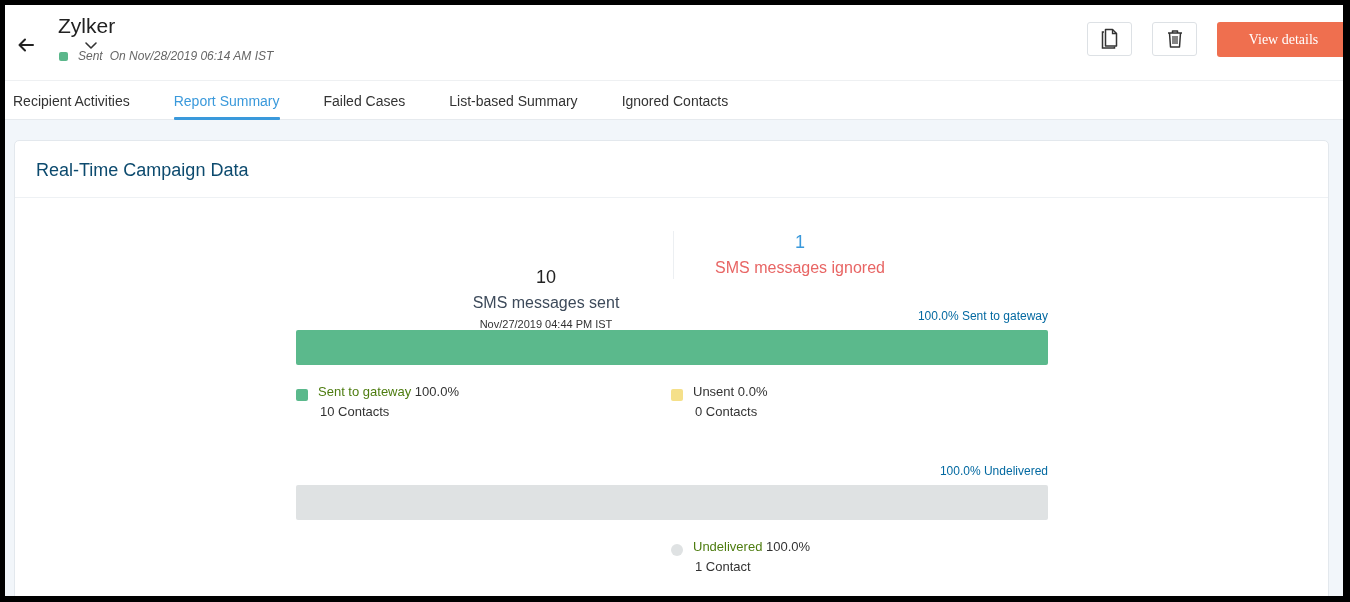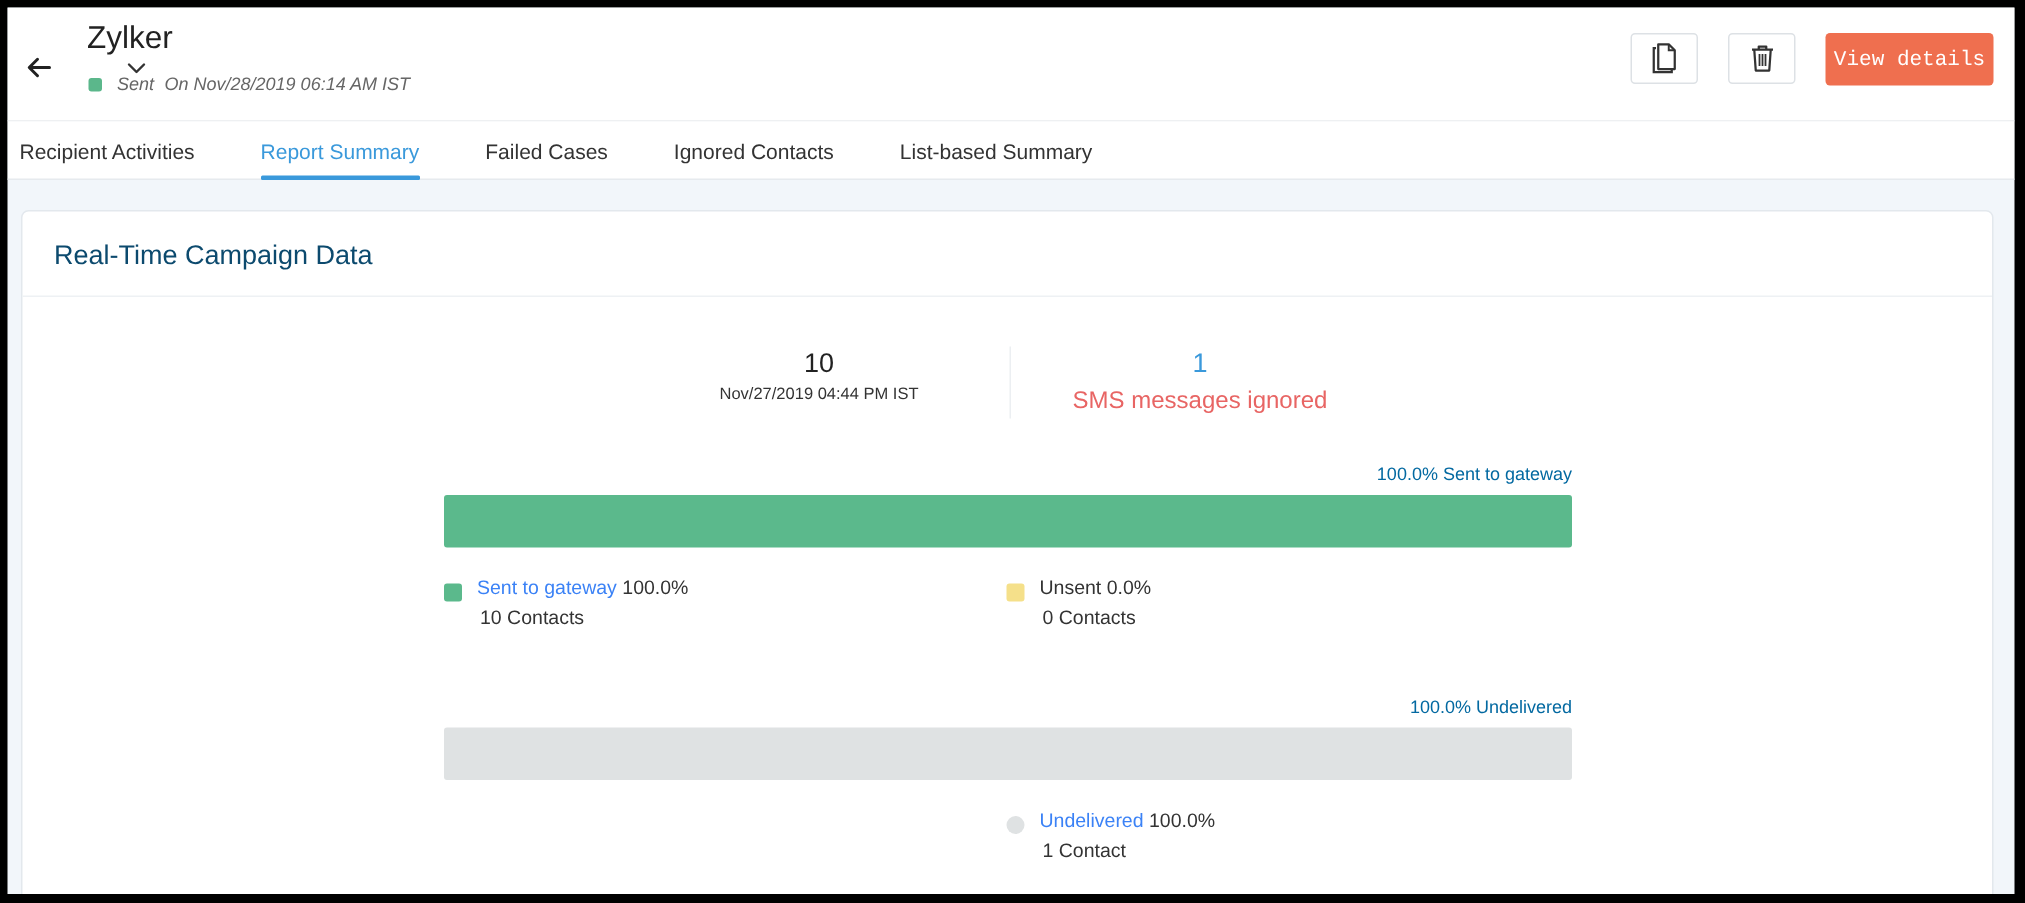--- a/index.html
+++ b/index.html
@@ -23,22 +23,22 @@
   .status {
     position: absolute; left: 54px; top: 44px; font-size: 12px; color: #666; display: flex; align-items: center; font-style: italic;
   }
   .status .dot { width: 9px; height: 9px; background: #5bb78b; border-radius: 2px; margin-right: 10px; }
   .status .sent { margin-right: 7px; }
   .icon-btn {
     position: absolute; top: 17px; width: 45px; height: 34px; border: 1px solid #dde1e5; border-radius: 3px;
     background: #fff; display: flex; align-items: center; justify-content: center; cursor: pointer;
   }
   .view-btn {
-    position: absolute; left: 1212px; top: 17px; width: 112px; height: 35px; background: #ef6f4f;
-    color: #fff; border-radius: 3px; border: none; font-size: 14px; font-family: Liberation Mono, monospace;
+    position: absolute; left: 1212px; top: 17px; width: 133px; height: 35px; background: #ef6f4f;
+    color: #fff; border-radius: 3px; border: none; font-size: 14px; font-family: Liberation Serif, serif;
     display: flex; align-items: center; justify-content: center; cursor: pointer;
   }
   .tabs {
     position: absolute; left: 0; top: 76px; width: 100%; height: 39px; background: #fff;
     border-bottom: 1px solid #e6eaee; display: flex;
   }
   .tab {
     position: relative; height: 39px; line-height: 40px; font-size: 14px; color: #333; cursor: pointer;
     margin-right: 44px; white-space: nowrap;
   }
@@ -52,36 +52,36 @@
     border: 1px solid #e3e8ed; border-radius: 5px;
   }
   .card-head {
     height: 57px; border-bottom: 1px solid #eef1f4; padding-left: 21px; line-height: 58px; font-size: 18px; color: #0c4a6e;
   }
   .stat { position: absolute; text-align: center; }
   .stat .num { font-size: 18px; line-height: 22px; }
   .stat .lbl { font-size: 16px; line-height: 22px; margin-top: 4px; }
   .stat .ts { font-size: 11px; color: #333; margin-top: 4px; }
   .stat-sent { left: 440px; width: 182px; }
-  .stat-sent .num { color: #222; }
+  .stat-sent .num { color: #222; margin-top: 35px; }
   .stat-sent .lbl { color: #3d4a5a; }
   .stat-ign { left: 680px; width: 210px; }
   .stat-ign .num { color: #3a99db; }
   .stat-ign .lbl { color: #e86564; }
   .vdiv { position: absolute; left: 658px; top: 90px; width: 1px; height: 48px; background: #eceff2; }
   .bar-block { position: absolute; left: 281px; width: 752px; }
   .bar-cap { text-align: right; font-size: 12px; color: #0369a1; height: 16px; }
   .bar { height: 35px; margin-top: 5px; border-radius: 2px; }
   .legend { position: relative; height: 44px; margin-top: 19px; }
   .leg { position: absolute; top: 0; font-size: 13px; color: #333; }
   .leg .sw { position: absolute; left: 0; top: 5px; width: 12px; height: 12px; border-radius: 2px; }
   .leg .sw.circle { border-radius: 50%; }
   .leg .l1 { margin-left: 22px; line-height: 16px; }
   .leg .l2 { margin-left: 24px; line-height: 16px; margin-top: 4px; }
-  .leg .link { color: #3b82f6; cursor: pointer; }
+  .leg .link { color: #4d7c0f; cursor: pointer; }
 </style>
 </head>
 <body>
 
 <div class="frame">
   <div class="header">
     <div class="back">
       <svg width="20" height="20" viewBox="0 0 20 20">
           <path d="M17 10H4M9 4.5L3.5 10 9 15.5" fill="none" stroke="#222" stroke-width="2" stroke-linecap="round" stroke-linejoin="round"></path>
         </svg>
@@ -110,29 +110,30 @@
           <path d="M7 7v8M9 7v8M11 7v8" stroke="#333" stroke-width="1.2"></path>
         </svg>
     </div>
     <button class="view-btn">View details</button>
   </div>
 
   <div class="tabs">
     <div class="tab">Recipient Activities</div>
     <div class="tab active">Report Summary</div>
     <div class="tab">Failed Cases</div>
+    <div class="tab">List-based Summary</div>
     <div class="tab">Ignored Contacts</div>
-    <div class="tab">List-based Summary</div>
   </div>
 
   <div class="card">
     <div class="card-head">Real-Time Campaign Data</div>
 
     <div class="stat stat-sent" style="top:90px">
       <div class="num">10</div>
+      <div class="lbl">SMS messages sent</div>
       <div class="ts">Nov/27/2019 04:44 PM IST</div>
     </div>
     <div class="vdiv"></div>
     <div class="stat stat-ign" style="top:90px">
       <div class="num">1</div>
       <div class="lbl">SMS messages ignored</div>
     </div>
 
     <div class="bar-block" style="top:168px">
       <div class="bar-cap">100.0% Sent to gateway</div>

